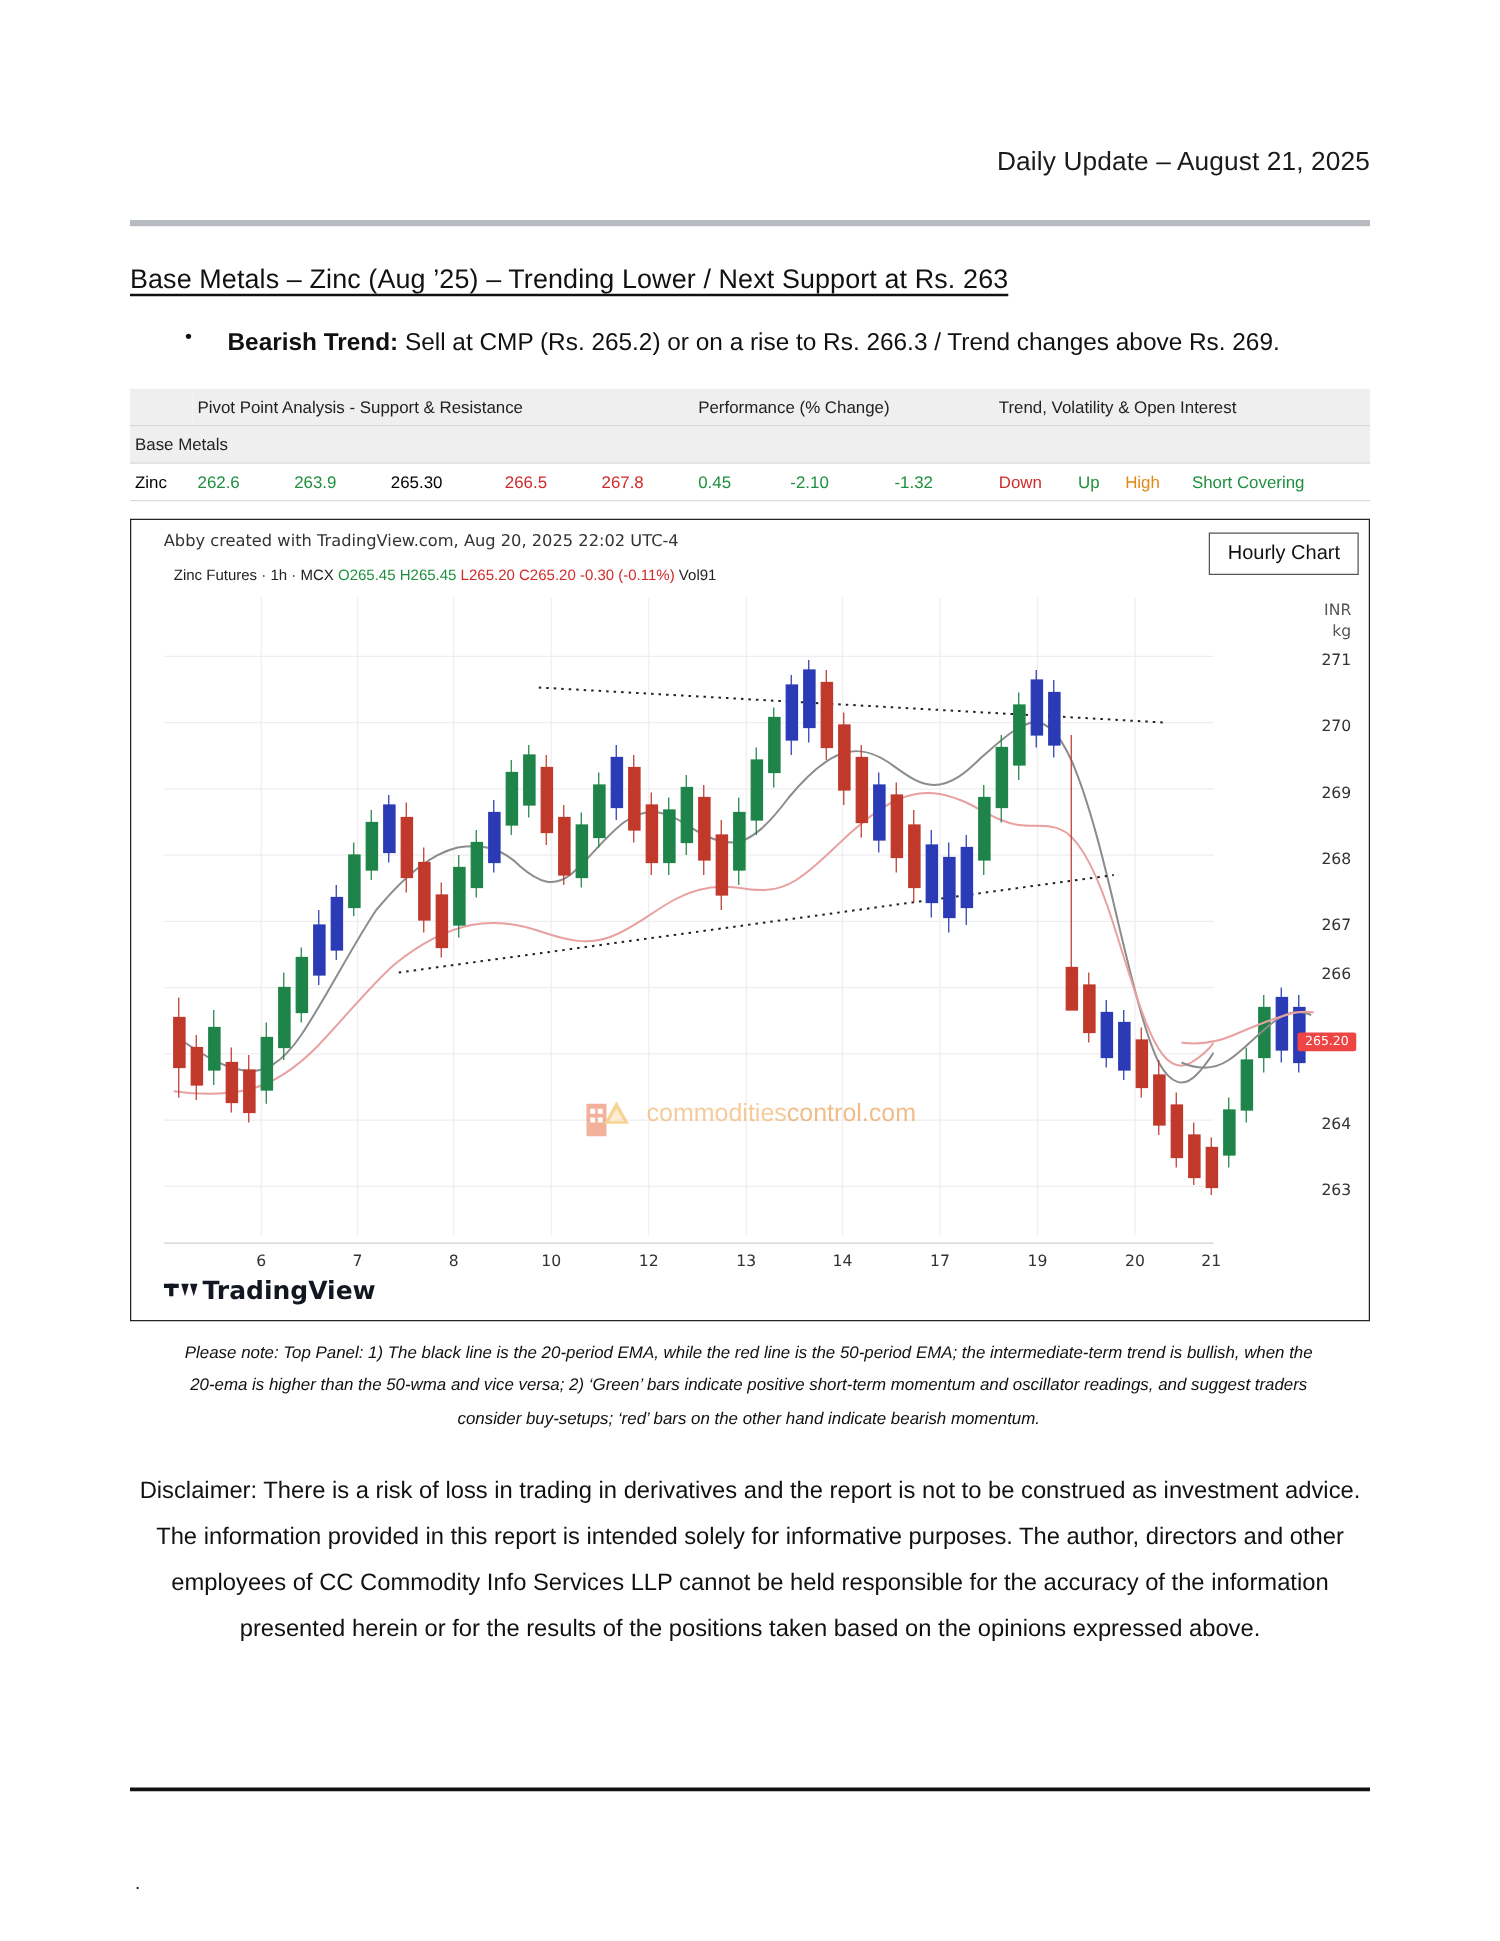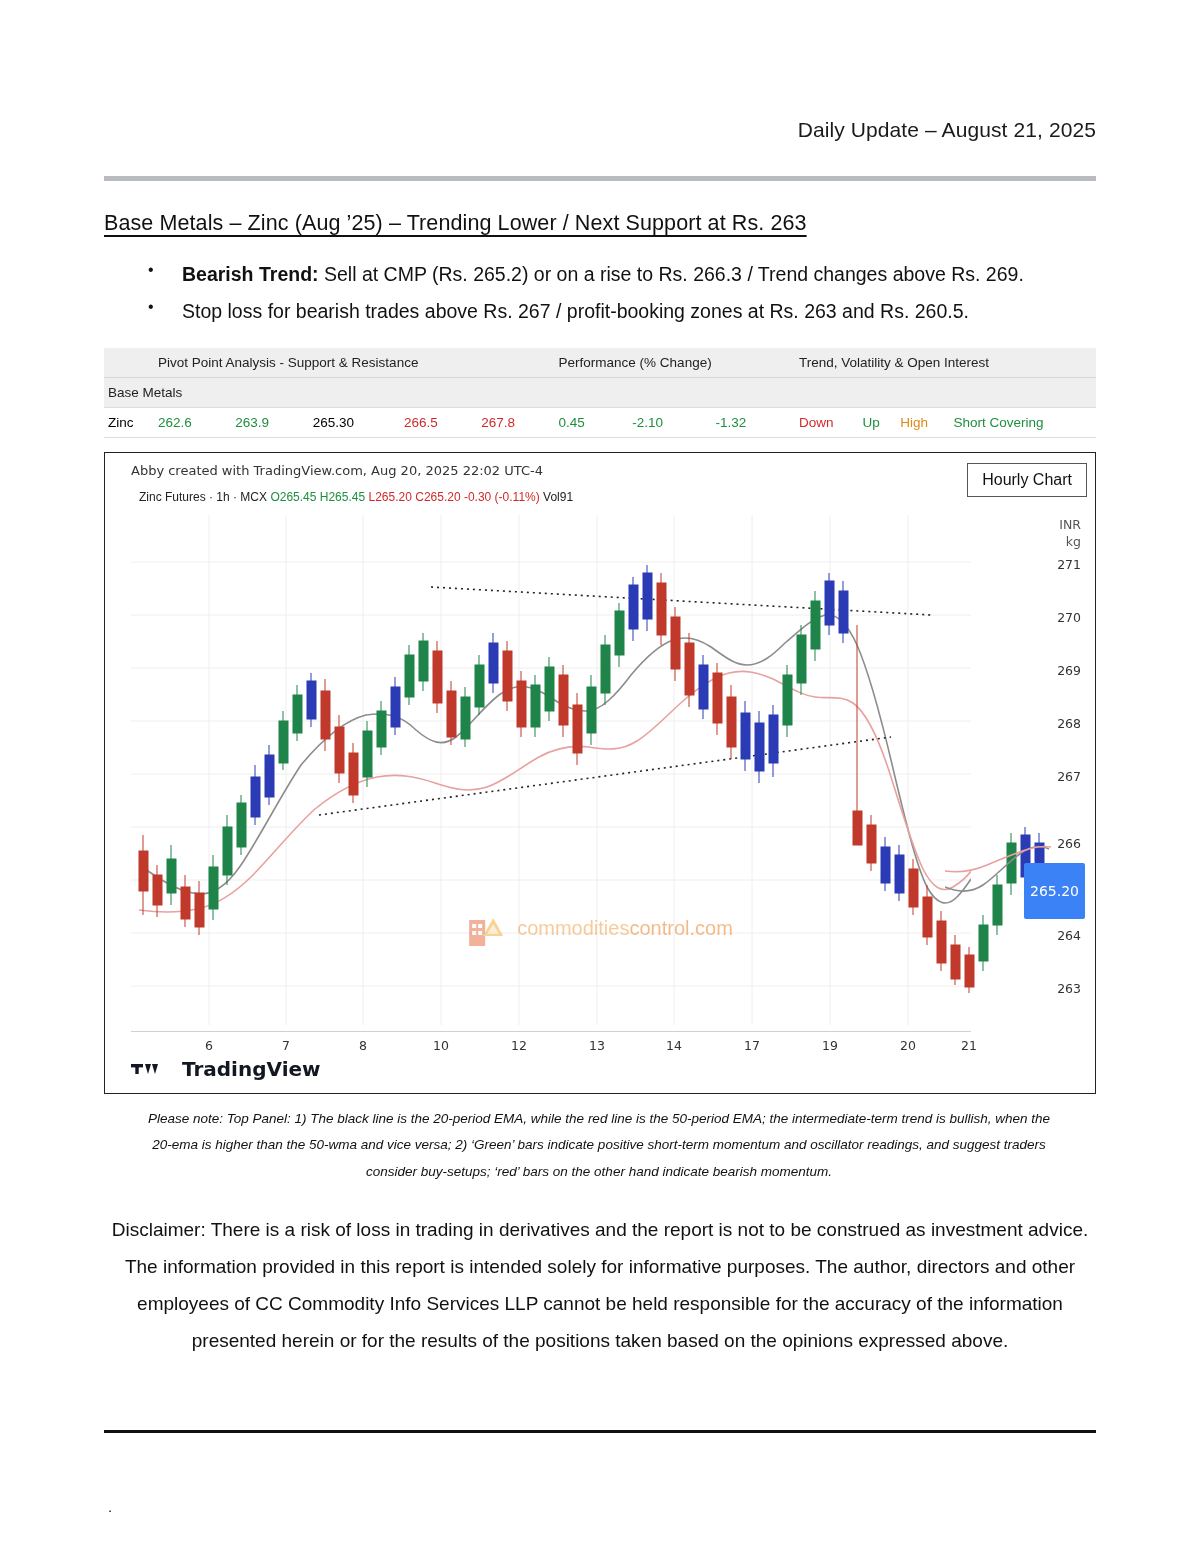--- a/index.html
+++ b/index.html
@@ -161,45 +161,45 @@
     font-family: "DejaVu Sans", sans-serif;
   }
   .axis-right .unit {
     position: absolute; right: 8px; top: 2px; text-align: right; line-height: 1.35;
     color: #555;
   }
   .axis-right .tick { position: absolute; right: 8px; }
   .price-tag {
     position: absolute;
     right: 4px;
-    background: #3b82f6;
+    background: #ef4444;
     color: #fff;
-    font-size: 14px;
-    padding: 20px 6px;
+    font-size: 10px;
+    padding: 2px 6px;
     border-radius: 2px;
   }
   .axis-bottom {
     position: absolute;
     left: 26px; top: 578px;
     width: 840px; height: 24px;
     border-top: 1px solid #d0d0d0;
     font-size: 12.5px;
     color: #333;
     font-family: "DejaVu Sans", sans-serif;
   }
   .axis-bottom span { position: absolute; top: 6px; transform: translateX(-50%); }
   .tv-logo {
     position: absolute;
     left: 26px; bottom: 12px;
     font-size: 20px;
     font-weight: bold;
     color: #131722;
     display: flex;
     align-items: center;
-    gap: 21px;
+    gap: 1px;
     font-family: "DejaVu Sans", sans-serif;
   }
   .tv-logo svg { display:block; }
   .watermark {
     position: absolute;
     left: 50%; top: 455px;
     transform: translateX(-50%);
     display: flex;
     align-items: center;
     gap: 10px;
@@ -258,23 +258,20 @@
 <div class="page">
 
   <div class="header-date">Daily Update – August 21, 2025</div>
   <div class="header-rule"></div>
 
   <div class="title">Base Metals – Zinc (Aug   ’25) – Trending Lower / Next Support at Rs. 263</div>
 
   <ul class="bullets">
     <li>
       <b>Bearish Trend:</b><span> Sell at CMP (Rs. 265.2) or on a rise to Rs. 266.3 / Trend changes above Rs. 269.</span>
-    </li>
-    <li>
-      <span>Stop loss for bearish trades above Rs. 267 / profit-booking zones at Rs. 263 and Rs. 260.5.</span>
     </li>
   </ul>
 
   <table class="pivot">
     <tbody>
       <tr class="grp-row">
         <td class="empty"></td>
         <td colspan="5">Pivot Point Analysis - Support &amp; Resistance</td>
         <td colspan="3">Performance (% Change)</td>
         <td colspan="4">Trend, Volatility &amp; Open Interest</td>
@@ -563,21 +560,21 @@
       <div class="wm-text">commodities<span class="b">control.com</span></div>
     </div>
 
     <div class="axis-right">
       <div class="unit">INR<br>kg</div>
       <div class="tick" style="top:42px">271</div>
       <div class="tick" style="top:95px">270</div>
       <div class="tick" style="top:148px">269</div>
       <div class="tick" style="top:201px">268</div>
       <div class="tick" style="top:254px">267</div>
-      <div class="tick" style="top:321px">266</div>
+      <div class="tick" style="top:293px">266</div>
       <div class="tick" style="top:349px;color:#8b5cf6">265</div>
       <div class="tick" style="top:413px">264</div>
       <div class="tick" style="top:466px">263</div>
       <div class="price-tag" style="top:348px">265.20</div>
     </div>
 
     <div class="axis-bottom">
       <span style="left:78px">6</span>
       <span style="left:155px">7</span>
       <span style="left:232px">8</span>

